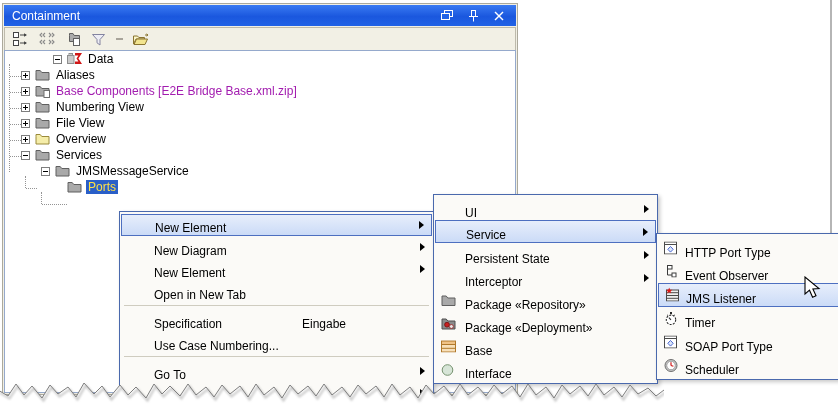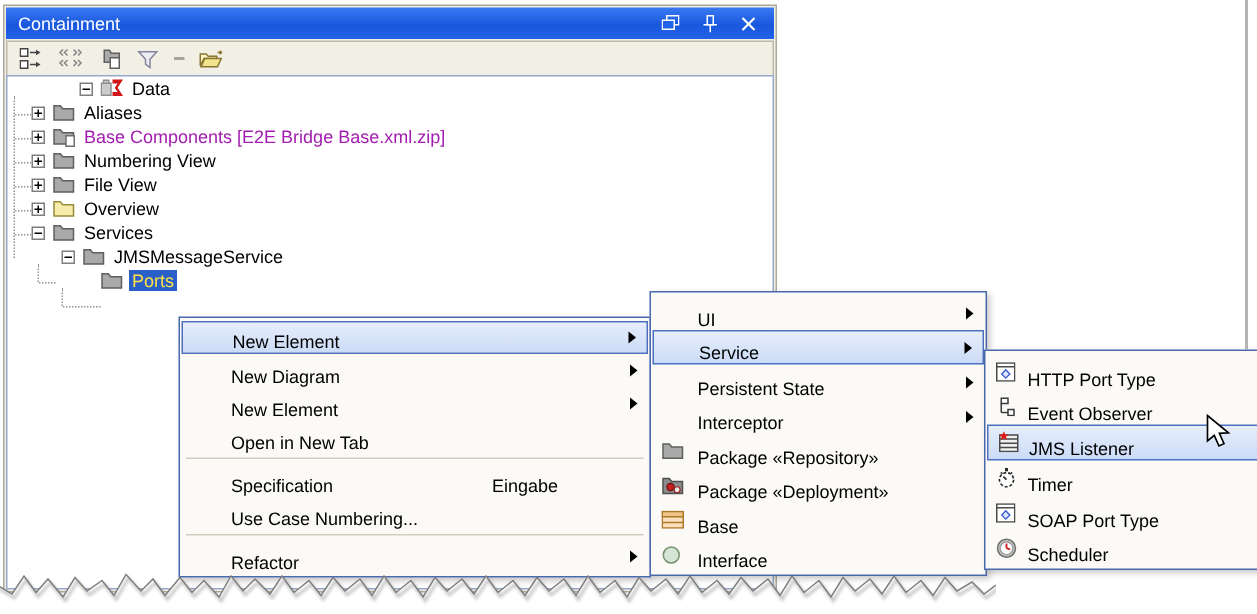--- a/index.html
+++ b/index.html
@@ -43,21 +43,21 @@
         padding:2px 1px;box-shadow:2px 2px 4px rgba(0,0,0,0.22);}
   .mi{position:relative;display:flex;align-items:flex-end;color:#000;box-sizing:border-box;}
   .mi.hl{background:linear-gradient(180deg,#E7EEFB 0%,#CBDBF7 100%);border:1px solid #4D6FC0;}
   .arrow{position:absolute;right:7px;top:50%;margin-top:-4px;width:0;height:0;
          border-left:5px solid #000;border-top:4px solid transparent;border-bottom:4px solid transparent;}
   .msep{height:1px;background:#CFCCC0;margin:3px 3px;}
   .micon{position:absolute;left:6px;top:50%;transform:translateY(-50%);width:17px;height:15px;
          display:flex;align-items:center;}
   #menu1{left:119px;top:211px;width:315px;z-index:10;}
   #menu1 .mi{height:22px;padding-left:33px;}
-  #menu1 .shortcut{position:absolute;left:207px;}
+  #menu1 .shortcut{position:absolute;left:181px;}
   #menu2{left:433px;top:194px;width:225px;z-index:11;}
   #menu2 .mi{height:23px;padding-left:30px;}
   #menu3{left:656px;top:233px;width:205px;z-index:12;}
   #menu3 .mi{height:23.5px;padding-left:27px;}
 
   
   .edge-line{position:absolute;left:830px;top:0;width:2px;height:233px;background:#B5B5B5;}
   #tear{position:absolute;left:-2px;top:376px;z-index:30;}
   #cursor{position:absolute;left:804px;top:276px;z-index:50;}
 </style>
@@ -254,20 +254,24 @@
     <div class="msep"></div>
     <div class="mi">
       <span>Specification</span>
       <span class="shortcut">Eingabe</span>
     </div>
     <div class="mi">
       <span>Use Case Numbering...</span>
     </div>
     <div class="msep"></div>
     <div class="mi">
+      <span>Go To</span>
+      <span class="arrow"></span>
+    </div>
+    <div class="mi">
       <span>Refactor</span>
       <span class="arrow"></span>
     </div>
   </div>
 
   <div class="menu" id="menu2">
     <div class="mi">
       <span>UI</span>
       <span class="arrow"></span>
     </div>

